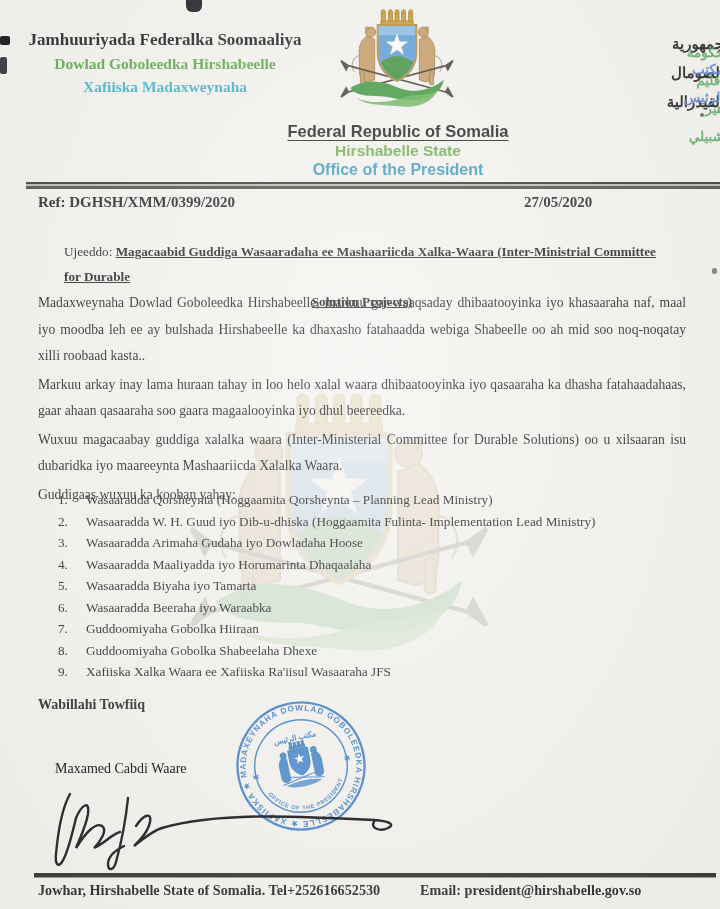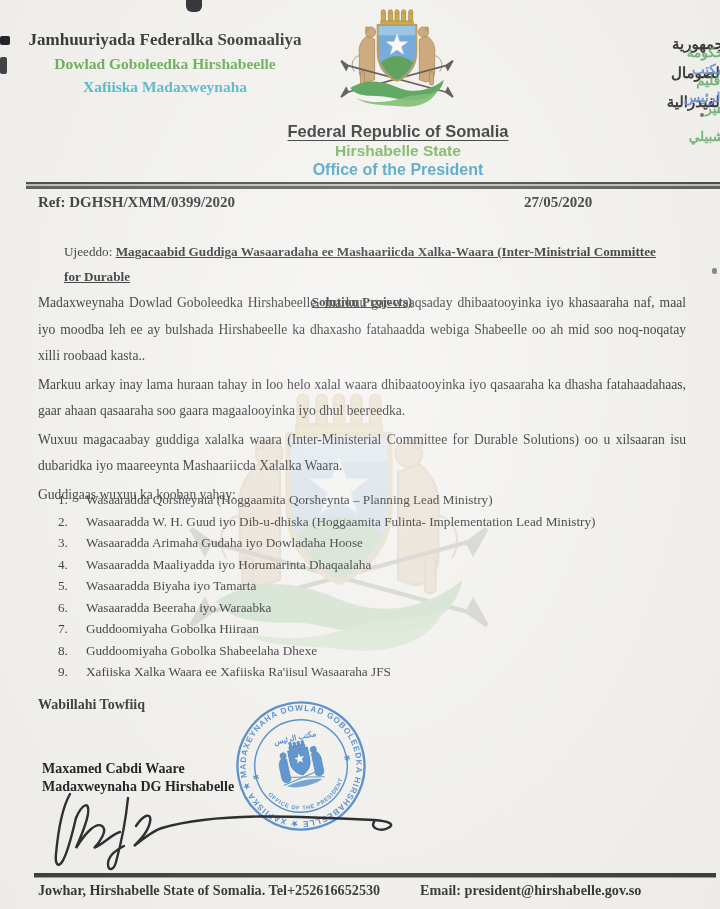--- a/index.html
+++ b/index.html
@@ -32,21 +32,21 @@
   .subject .bu{font-weight:bold;text-decoration:underline;}
   .subject .line2{text-align:center;}
   
   .bodytext{position:absolute;left:38px;top:290px;width:648px;font-size:13.6px;line-height:26.5px;text-align:justify;}
   .bodytext p{margin:0 0 2px 0;}
   .list{position:absolute;left:58px;top:489px;width:620px;font-size:13.2px;line-height:21.5px;}
   .list .row{display:flex;}
   .list .num{width:28px;flex:0 0 28px;}
   .closing{position:absolute;left:38px;top:697px;font-weight:bold;font-size:14px;}
   
-  .signatory{position:absolute;left:42px;top:760px;font-weight:bold;font-size:14px;line-height:17.5px;z-index:3;}
+  .signatory{position:absolute;left:55px;top:760px;font-weight:normal;font-size:14px;line-height:17.5px;z-index:3;}
   .stamp{position:absolute;left:233px;top:698px;width:136px;height:136px;transform:rotate(-12deg);
          opacity:.88;z-index:2;}
   .signature{position:absolute;left:42px;top:772px;width:400px;height:105px;z-index:4;}
   .watermark{position:absolute;left:178px;top:372px;width:322px;height:300px;opacity:.17;z-index:0;}
   
   .footer-rule{position:absolute;left:34px;right:4px;top:873px;height:4px;background:#2b2b2b;border-bottom:1px solid #97958f;}
   .footer{position:absolute;left:38px;top:882px;width:670px;font-size:14.2px;font-weight:600;color:#1f1f22;}
   .footer .email{position:absolute;left:382px;top:0;}
   
   .art{position:absolute;background:#23232a;border-radius:2px;z-index:5;}
@@ -203,21 +203,20 @@
     <div class="row">
         <span class="num">9.</span>
         <span>Xafiiska Xalka Waara ee Xafiiska Ra'iisul Wasaaraha JFS</span>
       </div>
   </div>
 
   <div class="closing">Wabillahi Towfiiq</div>
 
   <div class="signatory">
     <div>Maxamed Cabdi Waare</div>
-    <div>Madaxweynaha DG Hirshabelle</div>
   </div>
 
   <div class="stamp">
     <svg viewBox="0 0 150 150" width="136" height="136">
       <defs>
         <path id="ringPath" d="M14,75 A61,61 0 1 1 136,75 A61,61 0 1 1 14,75"></path>
         <path id="botArc" d="M29,89 A48,48 0 0 0 121,89"></path>
       </defs>
       <g stroke="#4a86c8" fill="none">
         <circle cx="75" cy="75" r="70" stroke-width="2.6"></circle>

